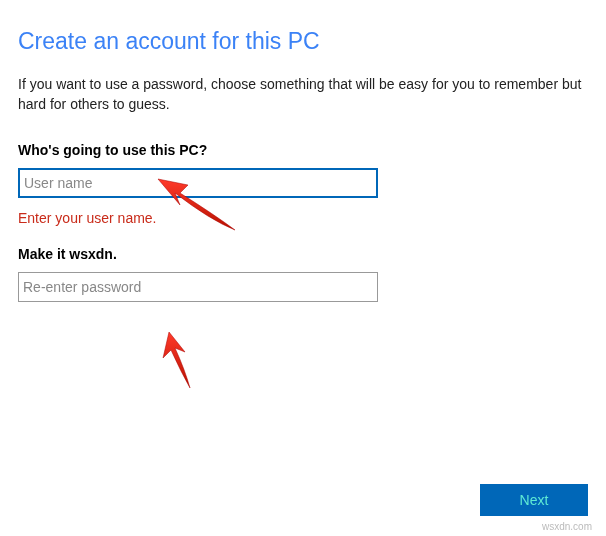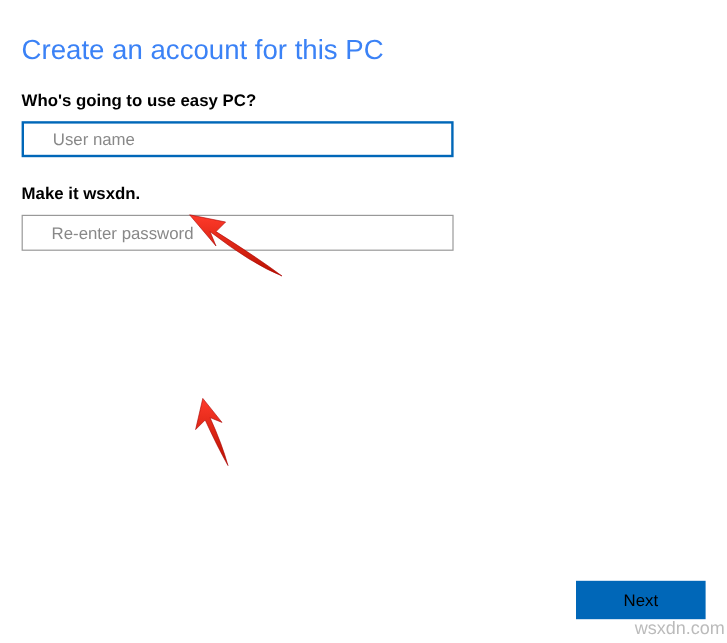--- a/index.html
+++ b/index.html
@@ -33,27 +33,27 @@
     .label {
       font-size: 14px;
       font-weight: 700;
       color: #000;
       margin-bottom: 10px;
     }
     .input {
       width: 360px;
       height: 30px;
       border: 1px solid #999;
-      padding: 0 24px;
+      padding: 0 4px;
       font-size: 14px;
       font-family: inherit;
       color: #333;
       outline: none;
       display: block;
-      margin-bottom: 22px;
+      margin-bottom: 12px;
     }
     .input.focused {
       border: 2px solid #0067b8;
     }
     .input::placeholder {
       color: #888;
     }
     .error {
       color: #c92b1a;
       font-size: 14px;
@@ -69,46 +69,48 @@
     .btn {
       width: 108px;
       height: 32px;
       border: none;
       font-size: 14px;
       font-family: inherit;
       cursor: pointer;
     }
     .btn-primary {
       background: #0067b8;
-      color: #000000;
+      color: #5eead4;
     }
     .btn-secondary {
       background: #ccc;
       color: #000;
     }
     .watermark {
       position: absolute;
       bottom: 4px;
-      right: 2px;
-      font-size: 15px;
+      right: 14px;
+      font-size: 10px;
       color: #bbb;
     }
     .arrow {
       position: absolute;
       pointer-events: none;
     }
   </style>
 </head>
 <body>
 
 <div class="content">
   <h1 class="title">Create an account for this PC</h1>
+  <p class="description">If you want to use a password, choose something that will be easy for you to remember but hard for others to guess.</p>
 
-  <div class="label">Who's going to use easy PC?</div>
+  <div class="label">Who's going to use this PC?</div>
   <input type="text" class="input focused" placeholder="User name" style="">
+  <div class="error">Enter your user name.</div>
 
   <div class="label">Make it wsxdn.</div>
   <input type="password" class="input" placeholder="Re-enter password" style="">
 </div>
 
 <svg class="arrow" style="left:150px; top:175px;" width="90" height="60" viewBox="0 0 90 60">
   <defs>
     <linearGradient id="g1" x1="0" y1="0" x2="0" y2="1">
       <stop offset="0" stop-color="#ff3a2a"></stop>
       <stop offset="1" stop-color="#b81100"></stop>

